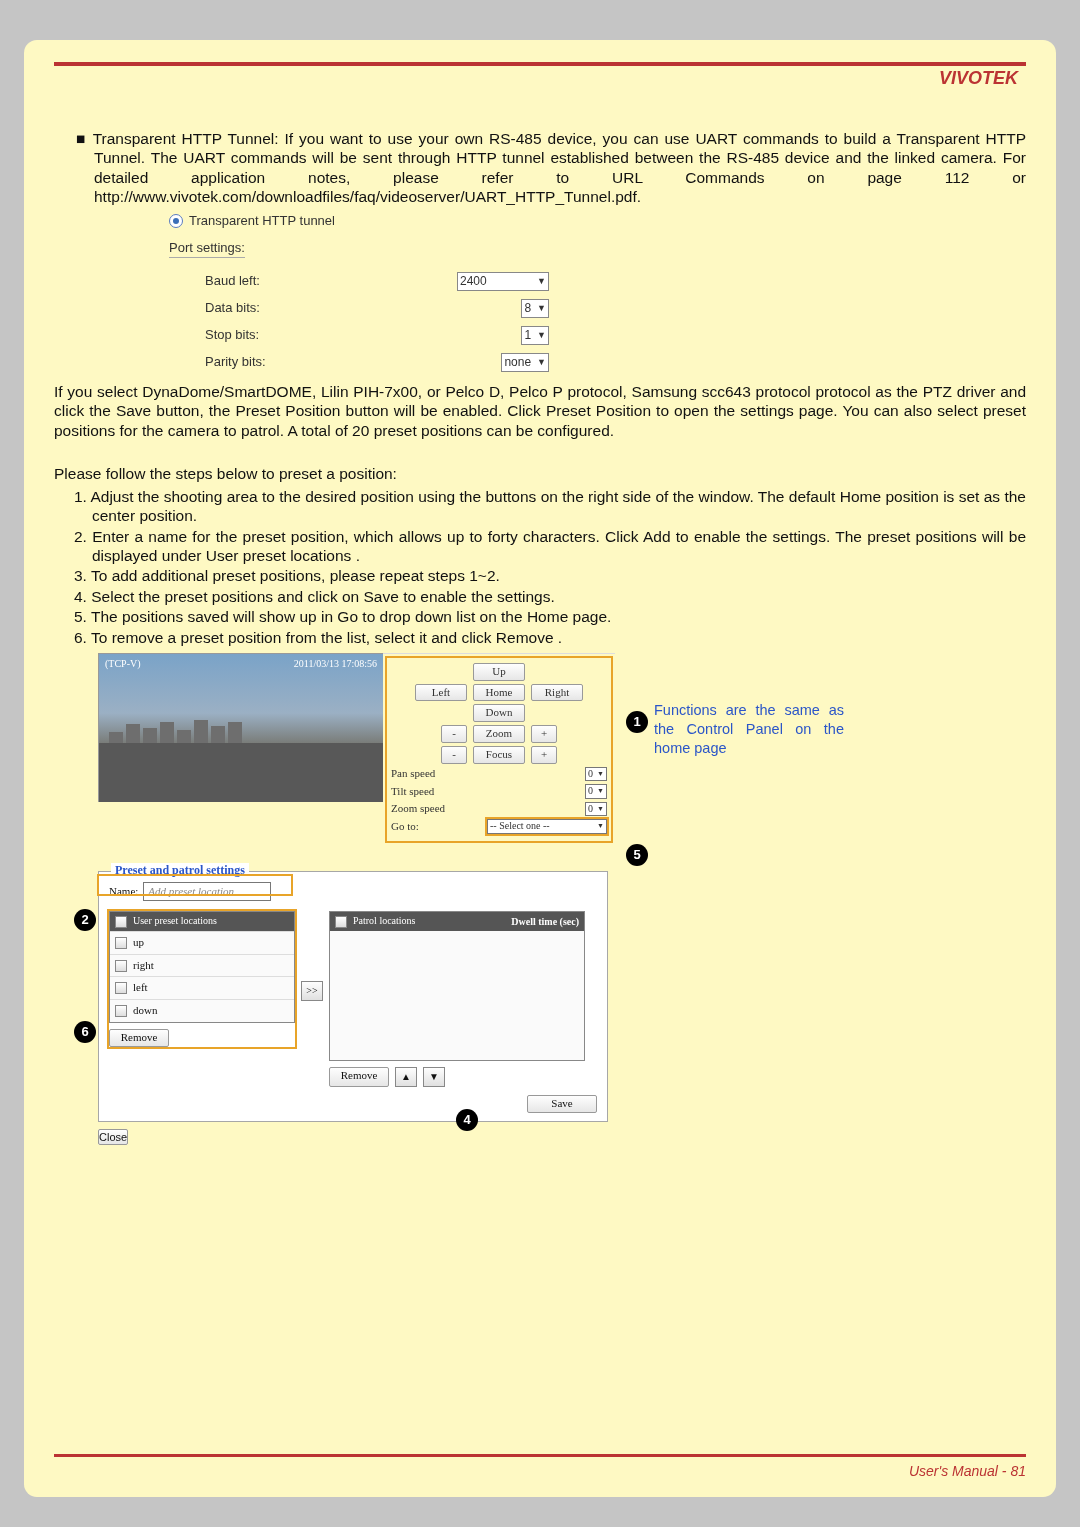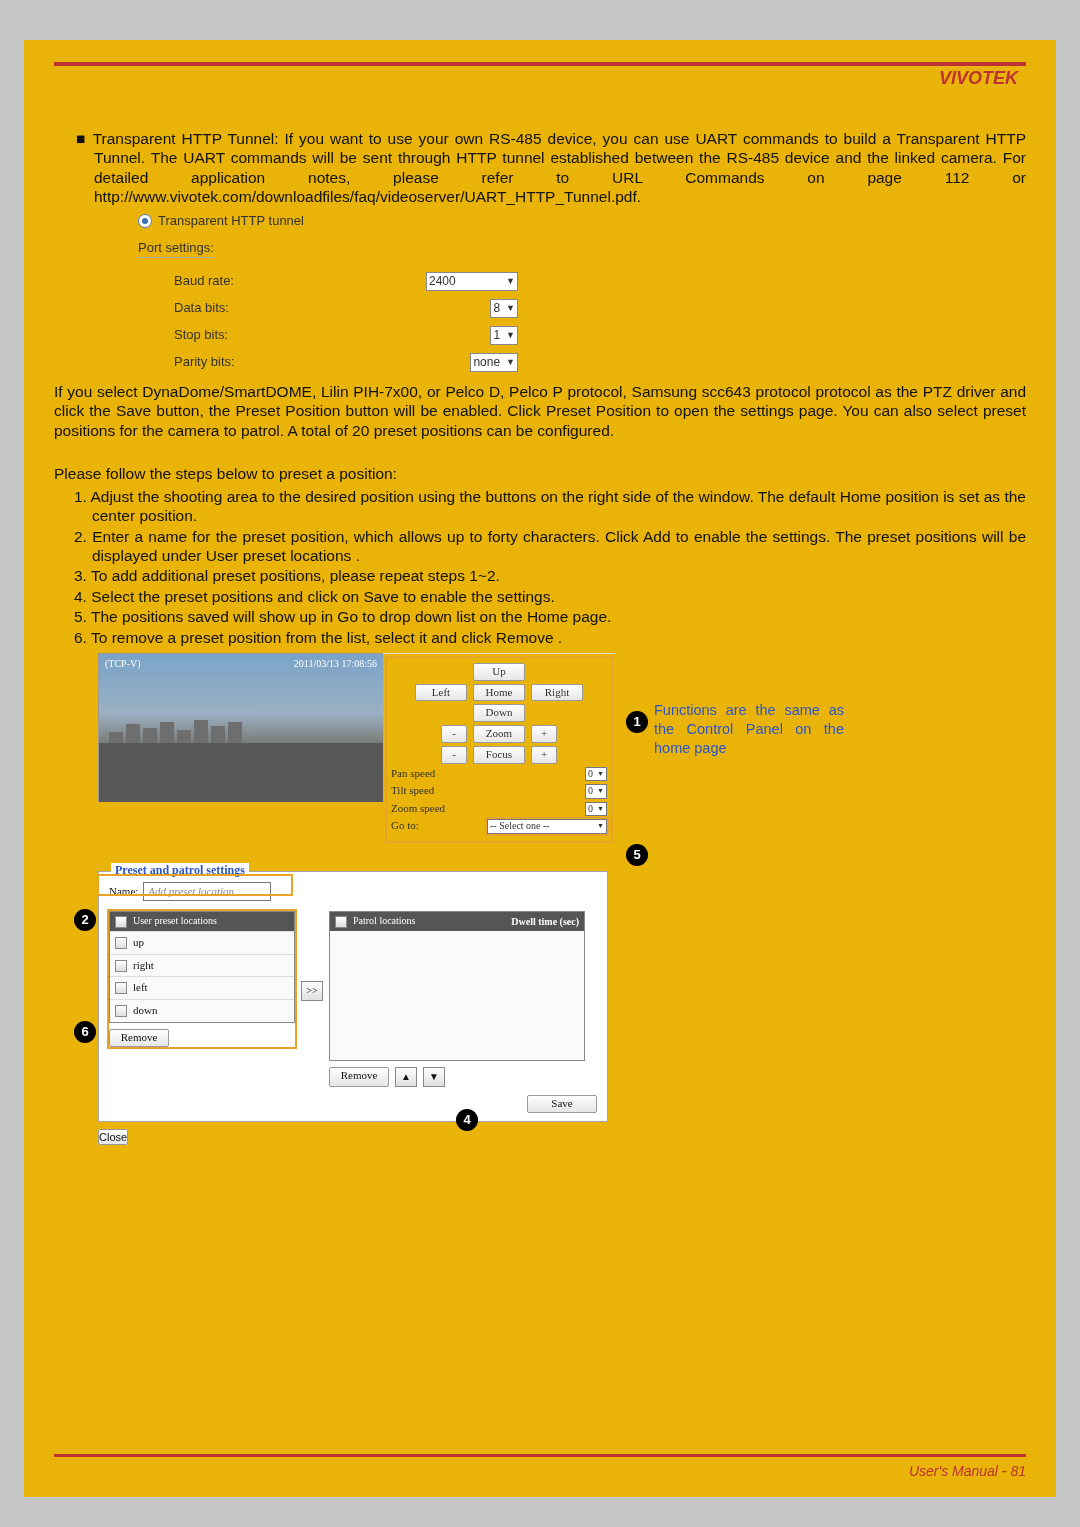--- a/index.html
+++ b/index.html
@@ -1,27 +1,27 @@
 <!DOCTYPE html>
 <html><head>
 <meta charset="utf-8">
 <style>
   * { box-sizing: border-box; margin: 0; padding: 0; }
   body { background: #c5c5c5; font-family: Arial, sans-serif; width: 1080px; }
   .outer { background: #c5c5c5; padding: 40px 24px 30px 24px; }
-  .page { background: #eab308; min-height: 1457px; position: relative; padding: 22px 30px 20px 30px; }
+  .page { background: #fef9c3; min-height: 1457px; position: relative; padding: 22px 30px 20px 30px; border-radius: 13px; }
   .brand-bar { height: 4px; background: #bb3333; margin-bottom: 2px; }
   .brand { text-align: right; color: #bb3333; font-weight: bold; font-style: italic; font-size: 18px; margin-bottom: 40px; padding-right: 8px;}
   .content { font-size: 15.5px; color: #111; line-height: 1.25; text-align: justify; }
   .para { margin: 0 0 4px 0; }
   .bullet { padding-left: 40px; text-indent: -18px; }
   .ol { padding-left: 38px; }
   .ol .li { text-indent: -18px; margin-bottom: 1px; }
   .subhead { text-decoration: underline; font-size: 15.5px; margin-top: 4px; }
-  .port-panel { margin: 6px 0 6px 84px; width: 380px; }
+  .port-panel { margin: 6px 0 6px 115px; width: 380px; }
   .radio-row { display:flex; align-items:center; gap:6px; font-family: Tahoma, Arial; font-size:13px; color:#333; margin-bottom:8px;}
   .radio-dot { width:14px; height:14px; border-radius:50%; border:1px solid #5a7cbf; background:#fff; display:flex; align-items:center; justify-content:center;}
   .radio-dot::after{content:""; width:6px; height:6px; border-radius:50%; background:#3b6fb8;}
   .port-title { font-family: Tahoma, Arial; font-size:13px; color:#333; border-bottom:1px solid #aaa; display:inline-block; margin-bottom:10px; padding-bottom:1px;}
   .port-row { display:flex; justify-content:space-between; align-items:center; padding:4px 0 4px 36px; font-family: Tahoma, Arial; font-size:13px; color:#333;}
   .sel { border:1px solid #888; background:#fff; font-size:12px; padding:1px 2px; display:flex; align-items:center; gap:6px;}
   .sel .tri { font-size:9px; color:#333;}
   .fig-area { margin-top:6px; position:relative; }
   .fig-top { display:flex; gap:0; margin-left:44px;}
   .video { position:relative; width:285px; height:149px; background:linear-gradient(#7aa3c8 0%, #9bb0c4 40%, #7a7d7a 60%, #4b4e4b 100%); border-top:1px solid #999; border-left:1px solid #999;}
@@ -29,21 +29,21 @@
   .osd.tl { top:4px; left:6px; }
   .osd.tr { top:4px; right:6px; }
   .bldgs { position:absolute; bottom:35%; right:0; left:0; height:30px; display:flex; align-items:flex-end; gap:3px; padding:0 10px;}
   .bldgs span { background:#6e6e6e; width:14px; display:inline-block;}
   .road { position:absolute; bottom:0; left:0; right:0; height:40%; background:#585858;}
   .ctrl-panel { width:232px; padding:6px 8px 8px 8px; border-top:1px solid #ddd; font-family:Tahoma; font-size:11px; color:#333; position:relative;}
   .ctrl-orange { position:absolute; inset:2px; border:2px solid #e8a429; pointer-events:none;}
   .btnrow { display:flex; justify-content:center; gap:6px; margin:3px 0;}
   .btn { border:1px solid #999; background:linear-gradient(#fefefe,#e6e6e6); font-size:11px; padding:1px 0; min-width:52px; text-align:center; border-radius:2px;}
   .btn.sm { min-width:26px;}
-  .spd { display:flex; justify-content:space-between; margin:3px 0;}
+  .spd { display:flex; justify-content:space-between; align-items:center; margin:3px 0;}
   .mini-sel { border:1px solid #777; background:#fff; font-size:10px; padding:0 2px; display:flex; align-items:center; gap:4px;}
   .mini-sel .tri{ font-size:7px;}
   .goto-sel{ width:120px; justify-content:space-between;}
   .goto-wrap { position:relative;}
   .goto-orange { position:absolute; left:-2px; right:-2px; top:-2px; bottom:-2px; border:2px solid #e8a429; pointer-events:none;}
   .num-badge { width:22px; height:22px; border-radius:50%; background:#000; color:#fff; font-weight:bold; font-size:13px; display:flex; align-items:center; justify-content:center; position:absolute;}
   .annot-note { color:#2b56c8; font-size:14.5px; line-height:1.3; position:absolute;}
   .preset-panel { margin:26px 0 0 44px; width:510px; border:1px solid #a7a7a7; padding:10px 10px 8px 10px; font-family:Tahoma; font-size:11px; position:relative; background:#fff;}
   .legend { position:absolute; top:-9px; left:12px; background:#fff; padding:0 4px; color:#2b56c8; font-size:12px; font-weight:bold;}
   .name-row { display:flex; align-items:center; gap:5px; margin-bottom:10px;}
@@ -75,21 +75,21 @@
   <div class="content">
     <p class="para bullet">■ Transparent HTTP Tunnel:  If you want to use your own RS-485 device, you can use UART commands to build a Transparent HTTP Tunnel. The UART commands will be sent through HTTP tunnel established between the RS-485 device and the linked camera. For detailed application notes, please refer to URL Commands on page 112 or http://www.vivotek.com/downloadfiles/faq/videoserver/UART_HTTP_Tunnel.pdf.</p>
 
     <div class="port-panel">
       <div class="radio-row">
         <span class="radio-dot"></span>
         <span>Transparent HTTP tunnel</span>
       </div>
       <span class="port-title">Port settings:</span>
       <div class="port-row">
-        <span>Baud rate:</span>
+        <span>Baud left:</span>
         <span class="sel" style="width:92px; justify-content:space-between;">
               <span>2400</span>
               <span class="tri">▼</span>
             </span>
       </div>
       <div class="port-row">
         <span>Data bits:</span>
         <span class="sel">
               <span>8</span>
               <span class="tri">▼</span>

